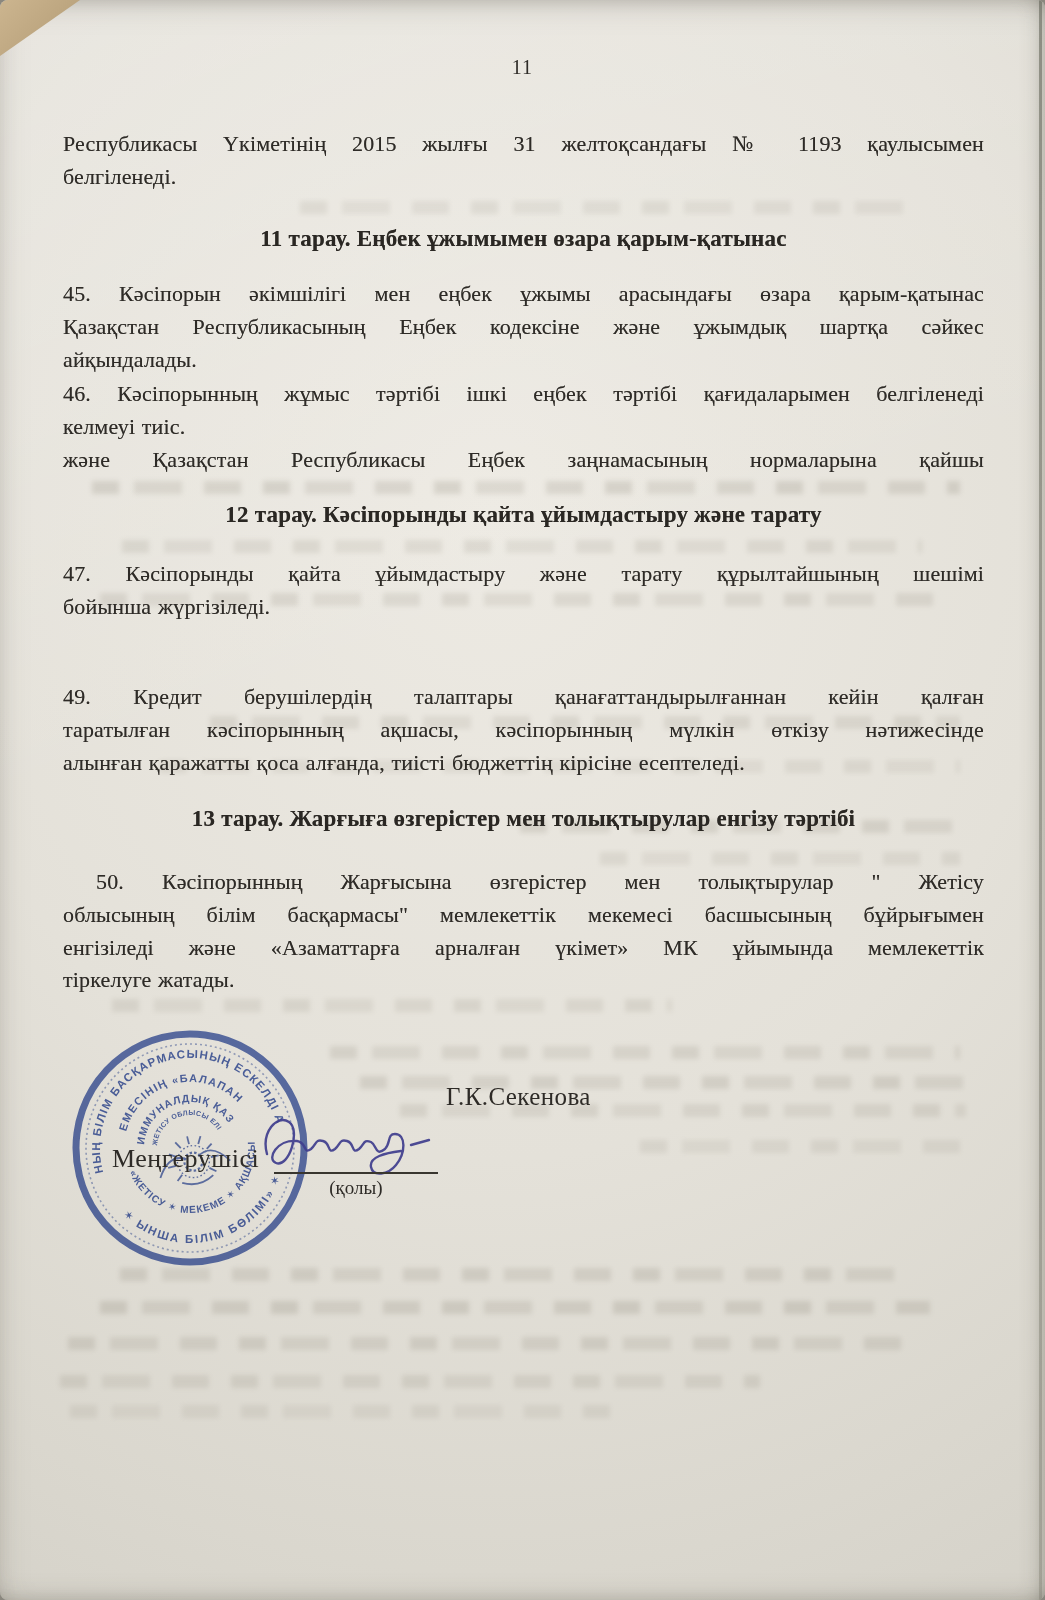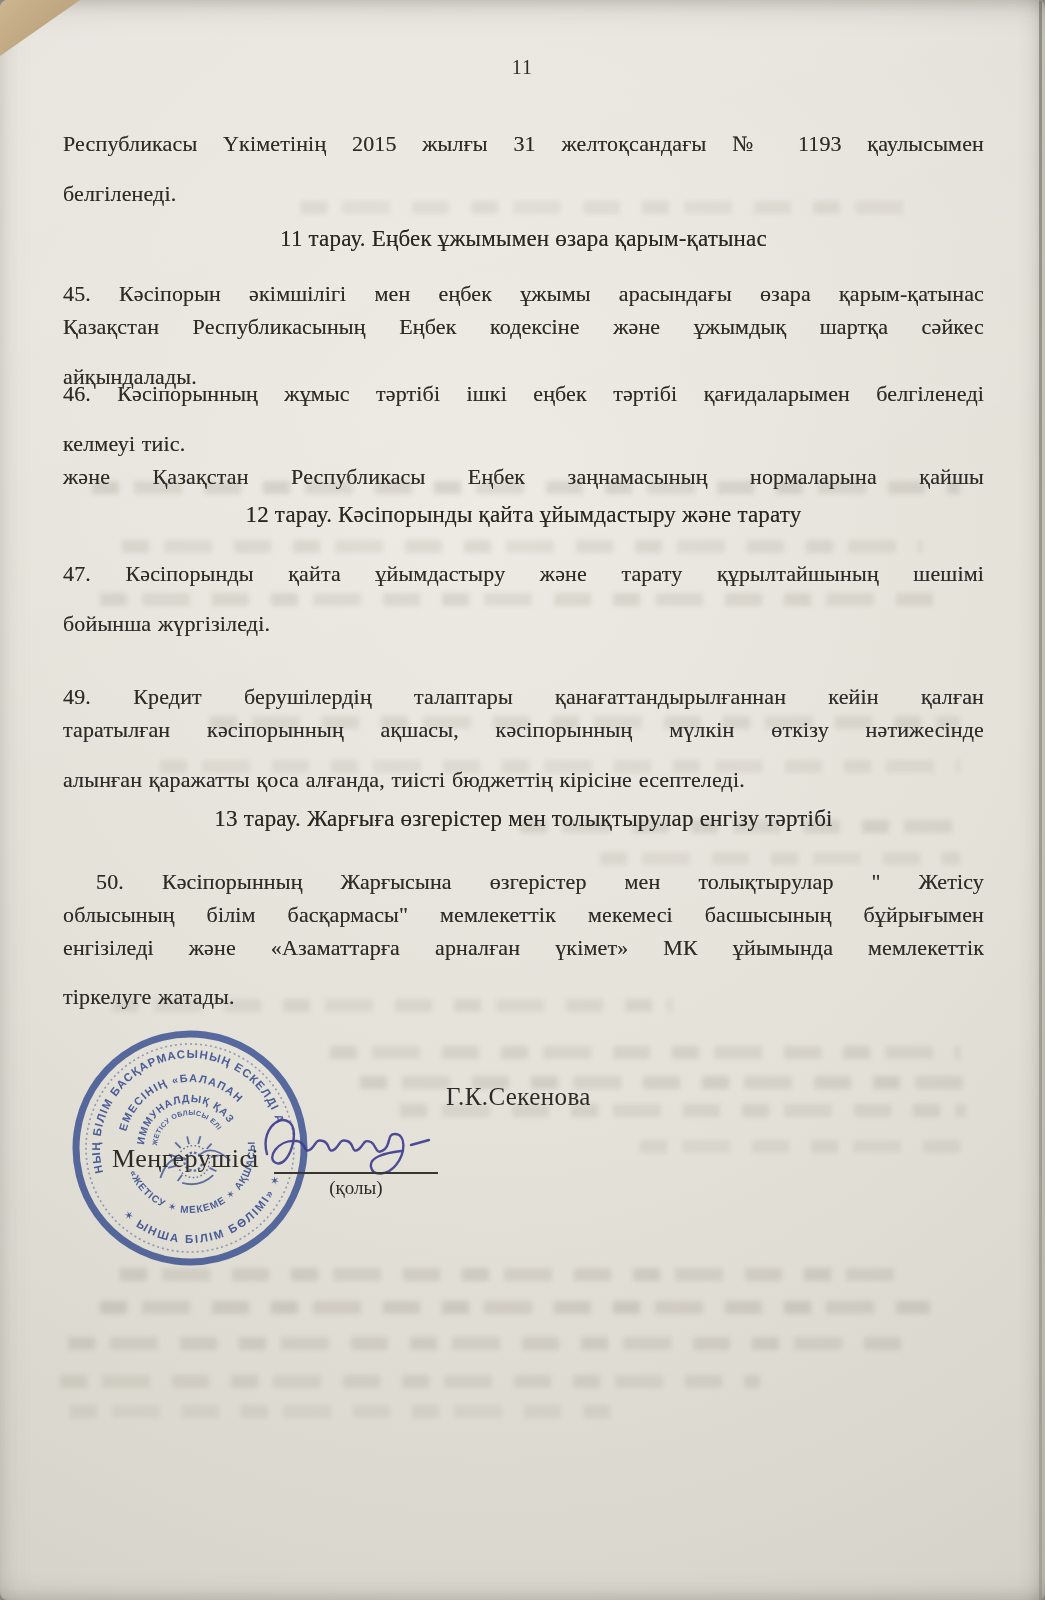--- a/index.html
+++ b/index.html
@@ -14,23 +14,23 @@
                 inset -16px 0 26px -18px rgba(75,75,62,.45),
                 inset 18px 0 40px -32px rgba(80,75,65,.35),
                 inset 0 -18px 30px -24px rgba(80,75,63,.4);
     border-radius: 8px;
   }
   .abs { position:absolute; }
   .pageno { width:100%; text-align:center; font-size:20px; letter-spacing:1px; }
   .col { left:63px; width:921px; }
   .line { font-size:22px; line-height:32.8px; text-align:justify; text-align-last:justify;
           letter-spacing:.15px; word-spacing:1px; text-shadow:0 0 .5px rgba(46,43,39,.55); }
-  .line.last { text-align-last:left;margin-top:17px; }
+  .line.last { text-align-last:left; }
   .line.indent { text-indent:33px;font-family:Liberation Serif, serif; }
-  .chapter { width:921px; text-align:center; font-weight:normal; font-size:23px;
+  .chapter { width:921px; text-align:center; font-weight:bold; font-size:23px;
              letter-spacing:.2px; color:#2a2723; text-shadow:0 0 .5px rgba(42,39,35,.6); }
   .bleed { position:absolute; height:13px; filter:blur(2.4px);
     background:repeating-linear-gradient(90deg,
       rgba(122,115,100,.38) 0 27px, rgba(122,115,100,0) 27px 42px,
       rgba(122,115,100,.30) 42px 90px, rgba(122,115,100,0) 90px 112px,
       rgba(122,115,100,.34) 112px 149px, rgba(122,115,100,0) 149px 171px); }
   .corner-fold { left:0; top:0; width:80px; height:56px;
     background:linear-gradient(135deg,#ccb58f 0%,#bda township 0%, #b9a27c 70%);
     background:linear-gradient(135deg,#ccb58f 0%,#b9a27c 70%);
     clip-path:polygon(0 0, 80px 0, 0 56px); filter:blur(.6px); }

